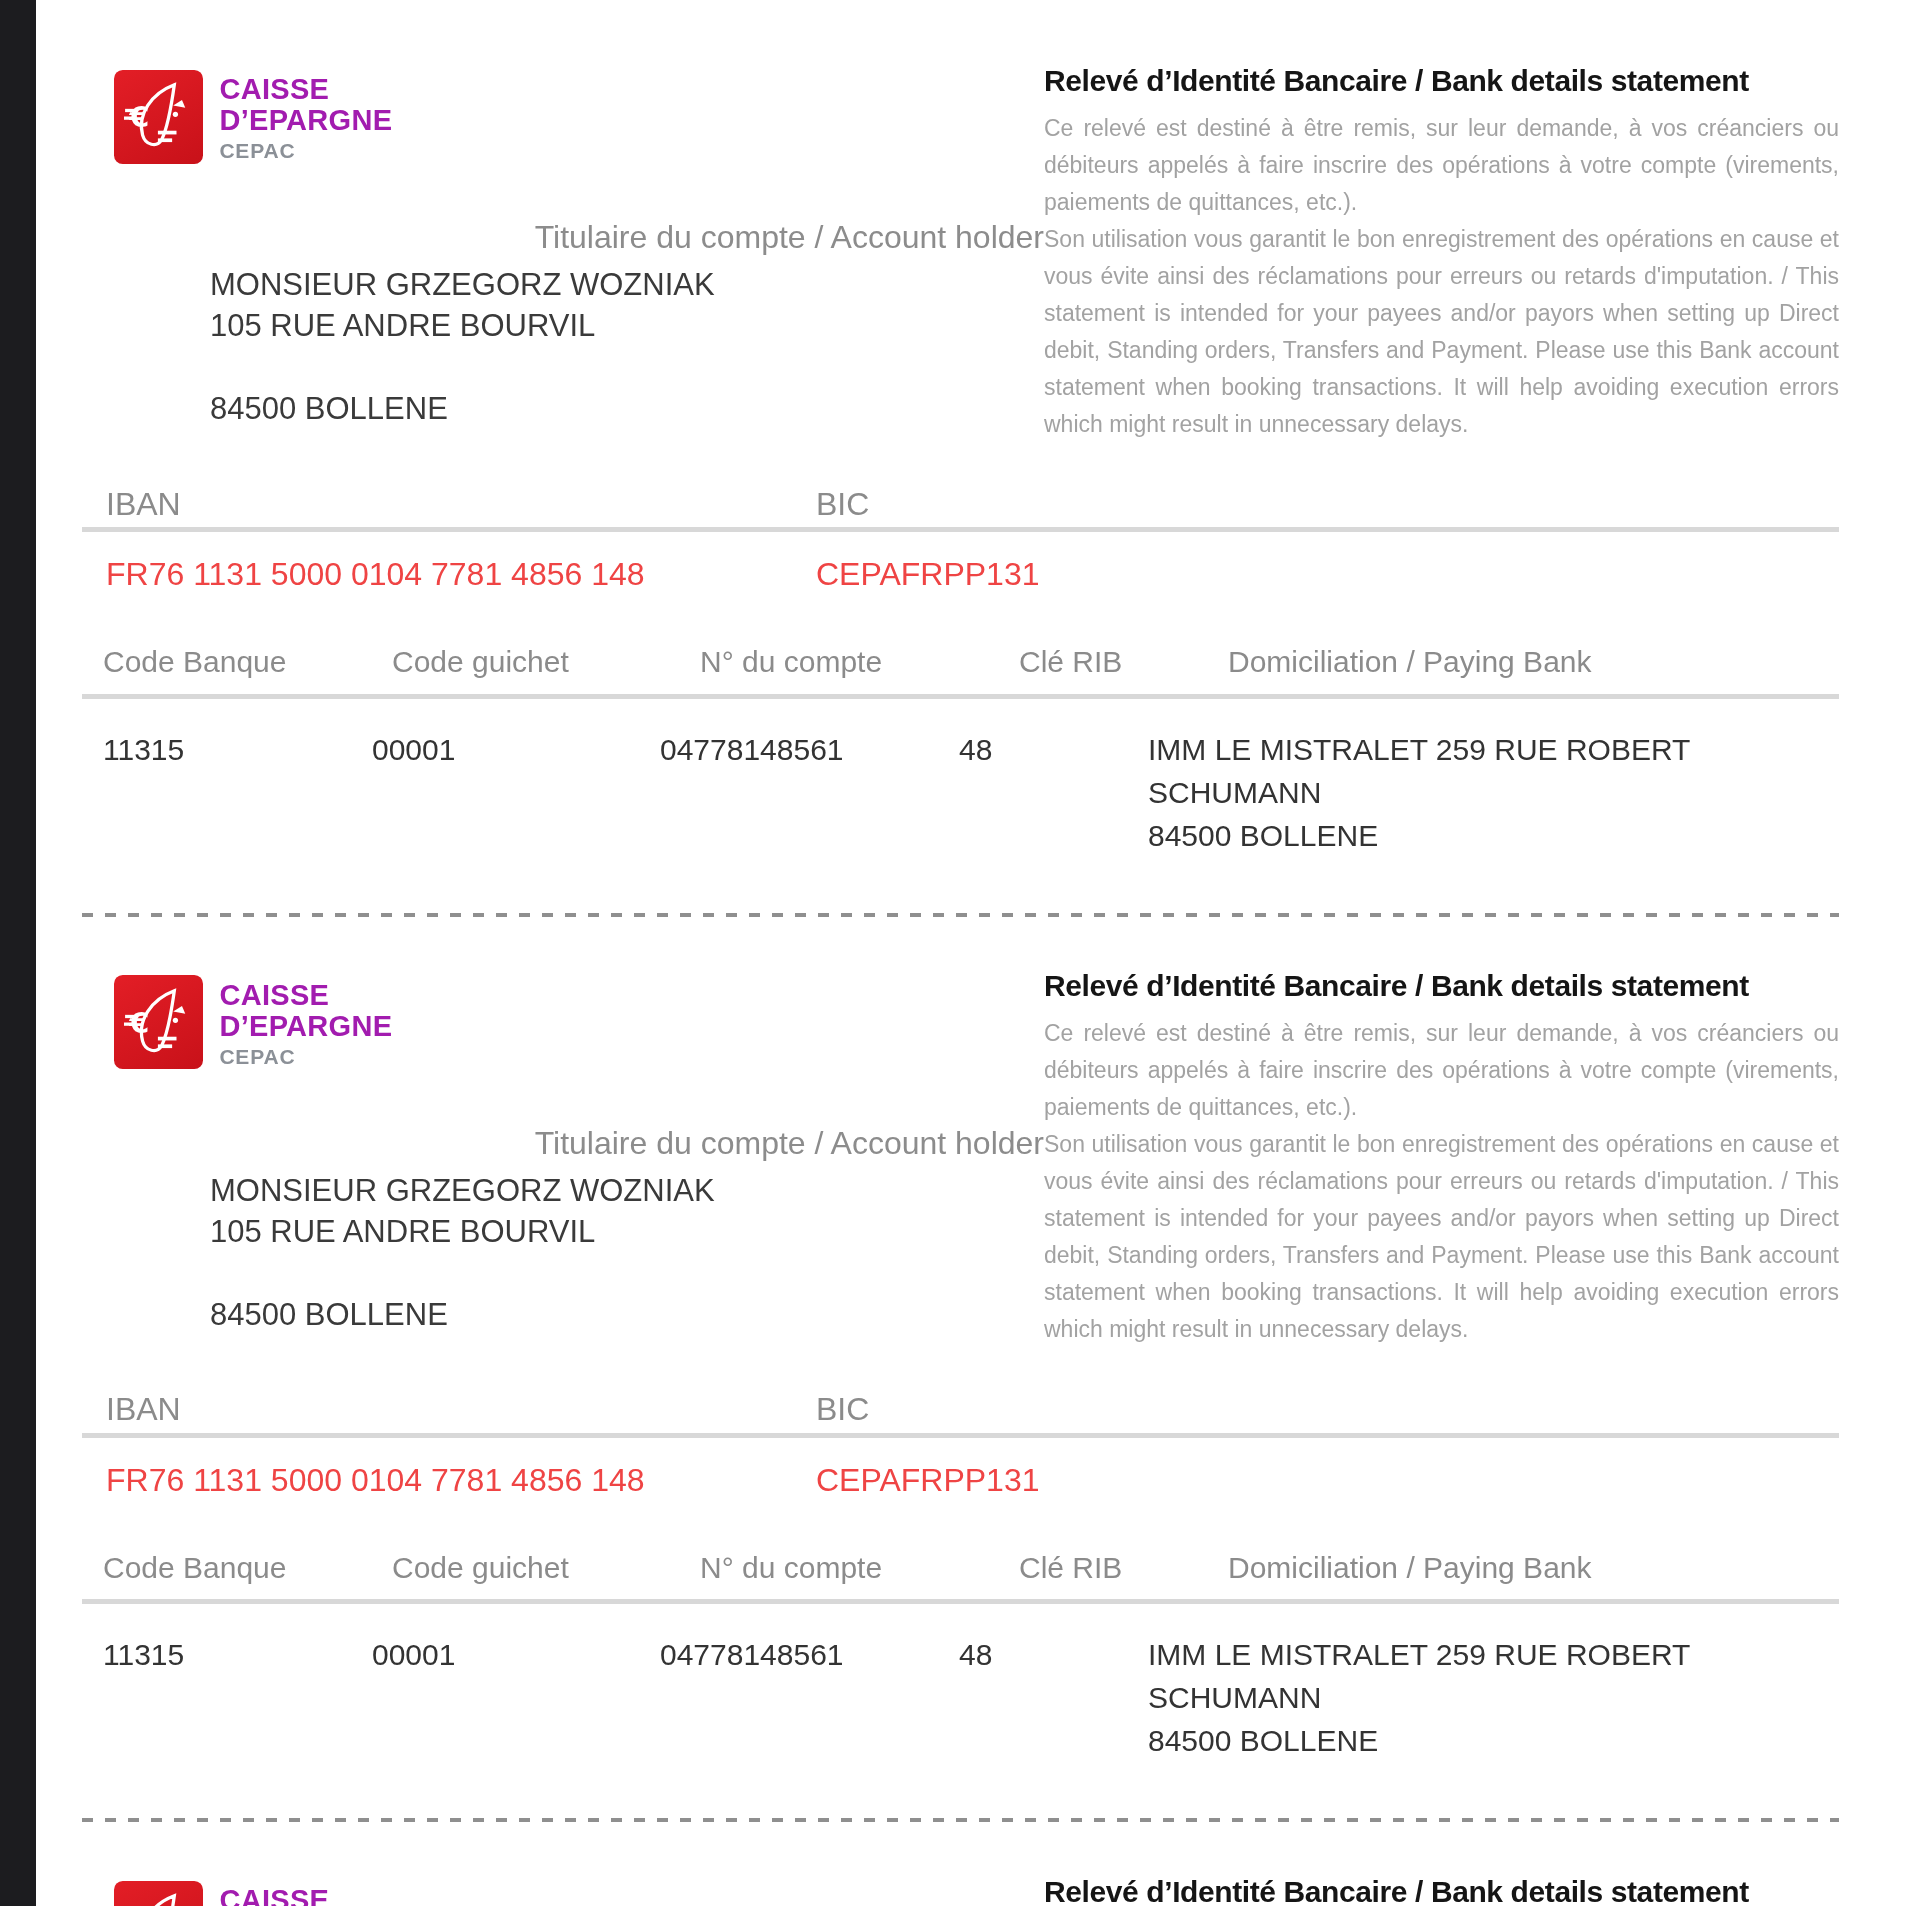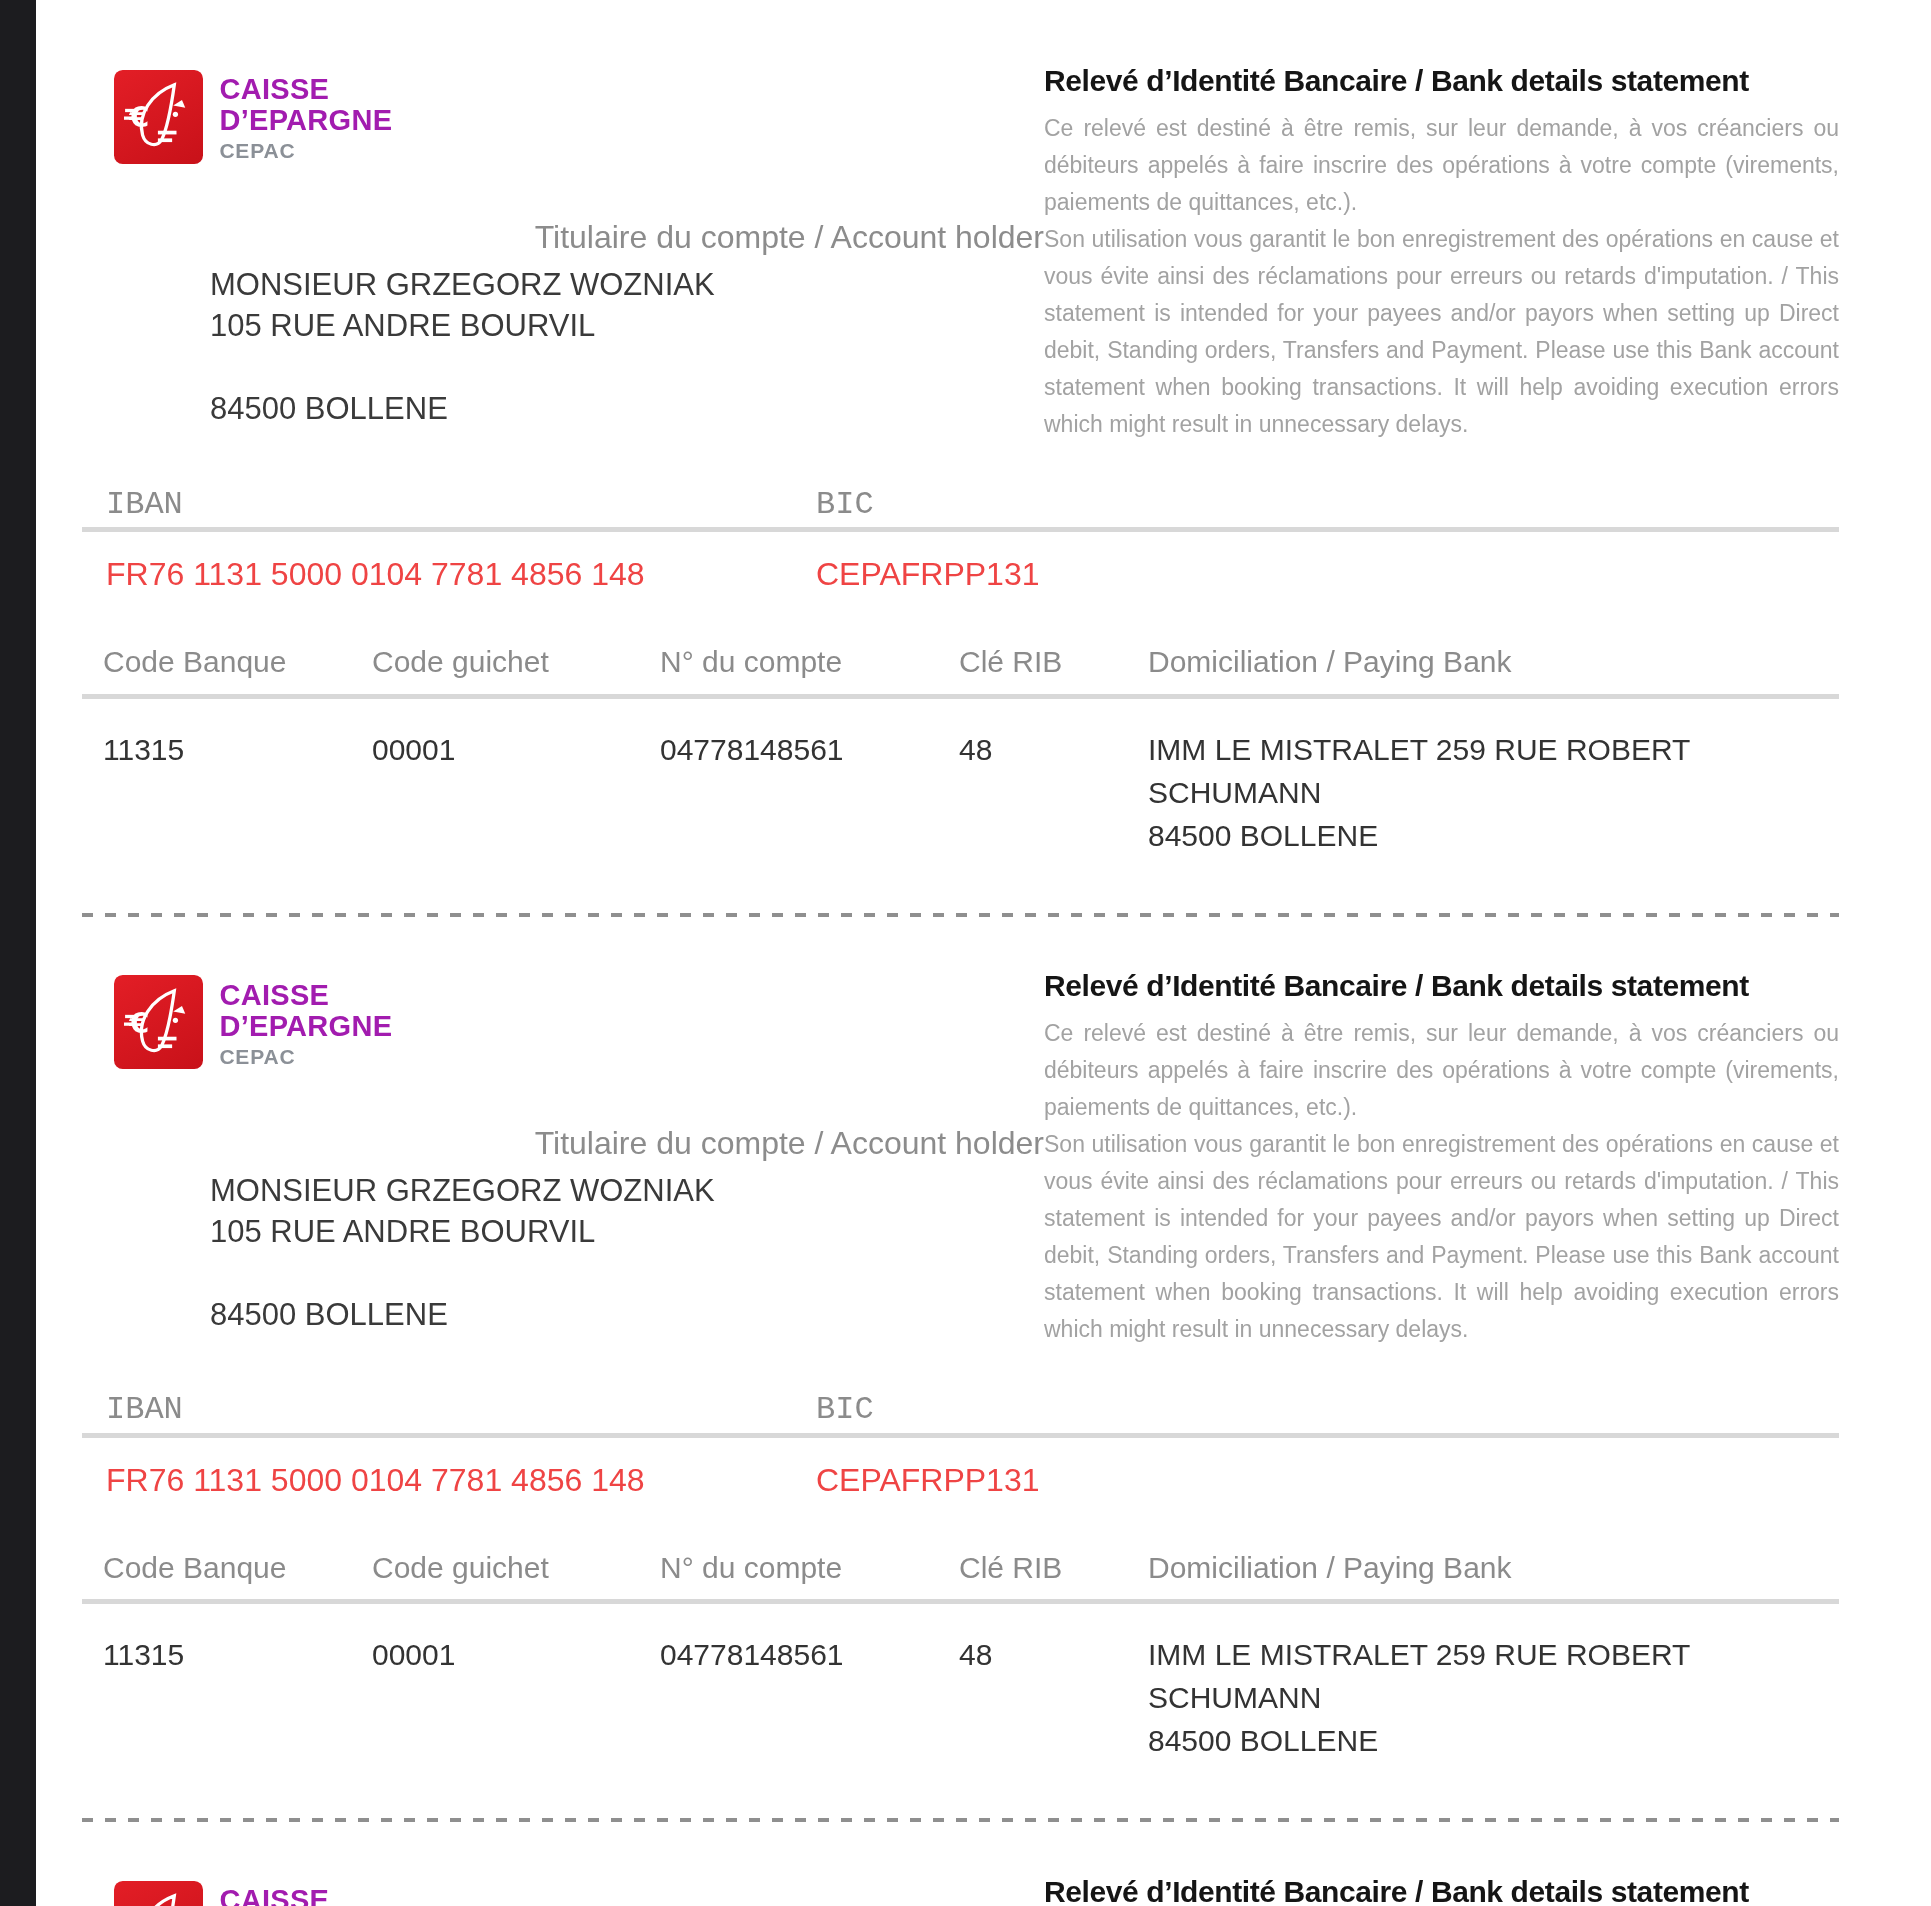--- a/index.html
+++ b/index.html
@@ -30,27 +30,27 @@
   .holder-city    { margin:42px 0 0 128px; font-size:31px; color:#3a3a3a; line-height:41px; }
 
   .rib-title { margin:3.9px 0 7.7px 0; font-size:30px; font-weight:700; color:#151515;
                line-height:42px; white-space:nowrap; letter-spacing:-0.4px; }
   .rib-desc  { margin:0; font-size:23px; color:#a2a2a2; line-height:37px; text-align:justify; }
 
   .code-labels { display:flex; margin-top:42px; }
   .code-values { display:flex; margin-top:23px; }
   .cell-iban { flex:0 0 734px; padding-left:24px; box-sizing:border-box; }
   .cell-bic  { flex:1 1 auto; }
-  .field-label { font-size:32px; color:#8b8b8b; line-height:39px;font-family:Liberation Mono, monospace; }
+  .field-label { font-size:32px; color:#8b8b8b; line-height:39px; }
   .field-value { font-size:32px; color:#ef4444; line-height:39px; }
 
   .hrule-iban  { height:4.8px; background:#d8d8d8; margin-top:3.9px; }
   .hrule-table { height:4.8px; background:#d8d8d8; margin-top:12.6px; }
 
-  .table-head { display:flex; margin-top:48px; }
+  .table-head { display:flex; margin-top:48px;gap:20px; }
   .table-row  { display:flex; margin-top:29px; }
   .col-1 { flex:0 0 290px; padding-left:21px; box-sizing:border-box; }
   .col-2 { flex:0 0 288px; }
   .col-3 { flex:0 0 299px; }
   .col-4 { flex:0 0 189px; }
   .col-5 { flex:1 1 auto; min-width:0; }
   .th { font-size:30px; color:#8b8b8b; line-height:39px; }
   .td { font-size:30px; color:#333333; line-height:43px; }
 
   .dashed-sep { margin-top:56px; height:3.9px;

